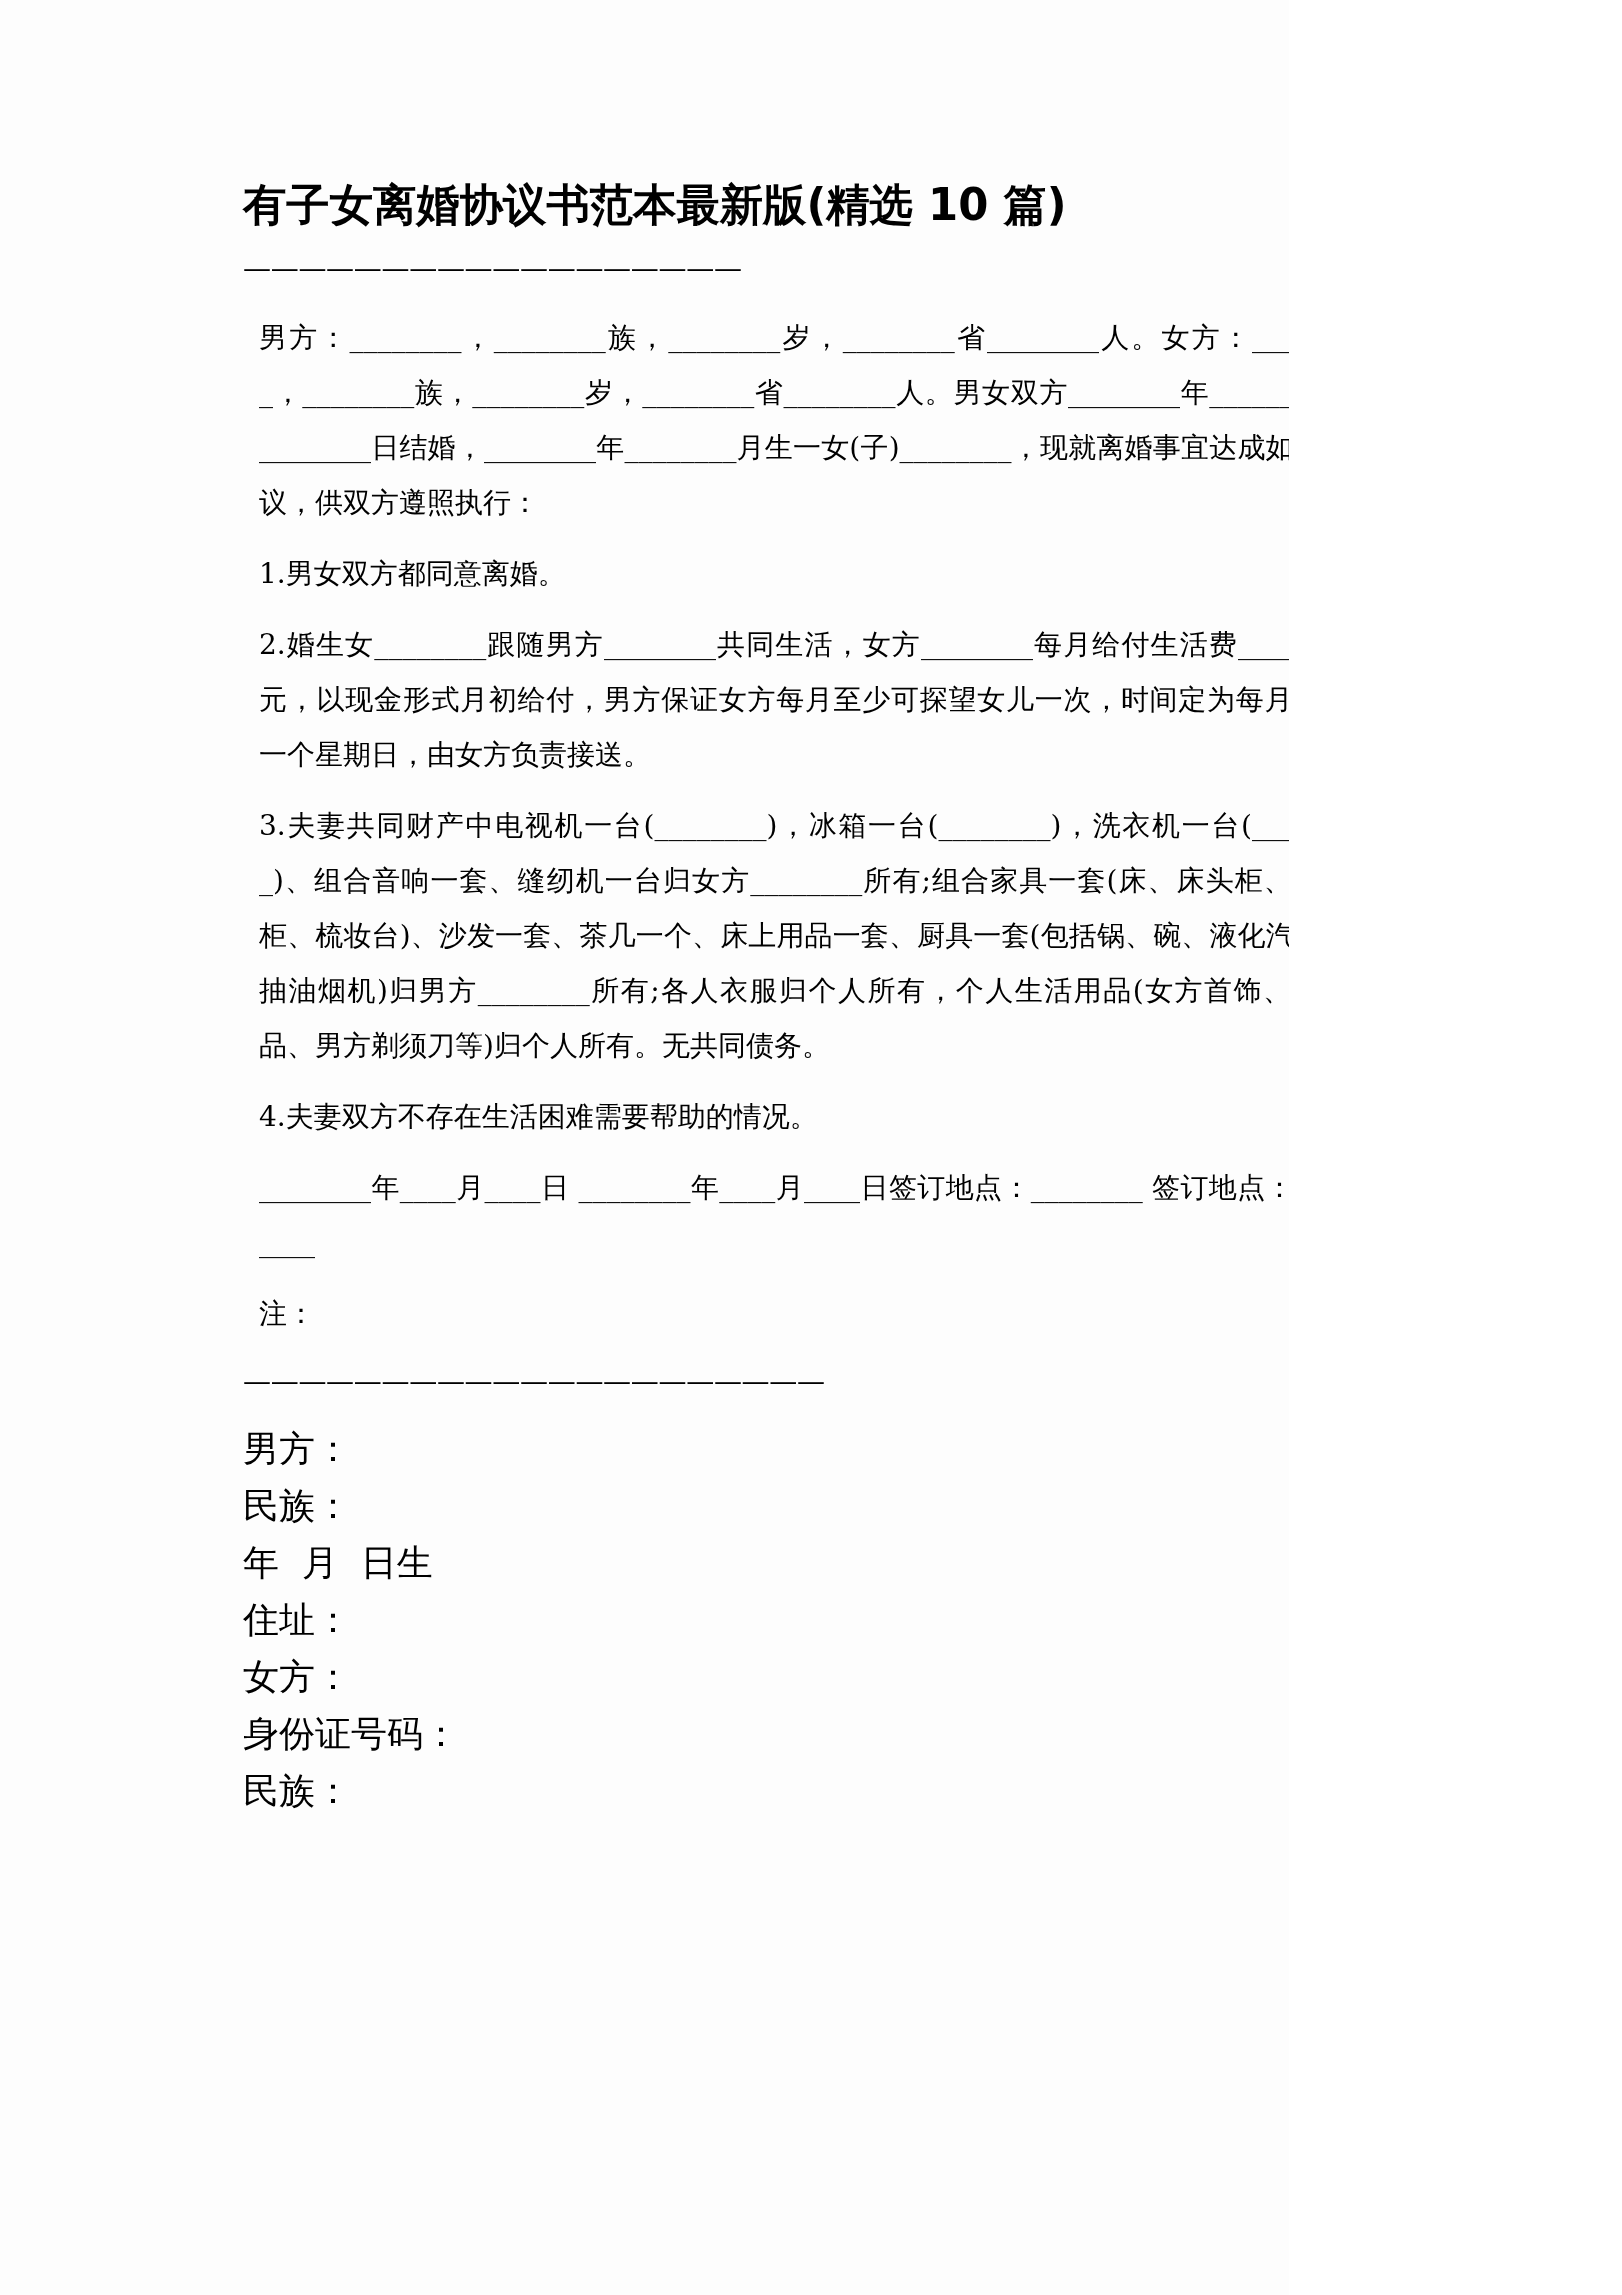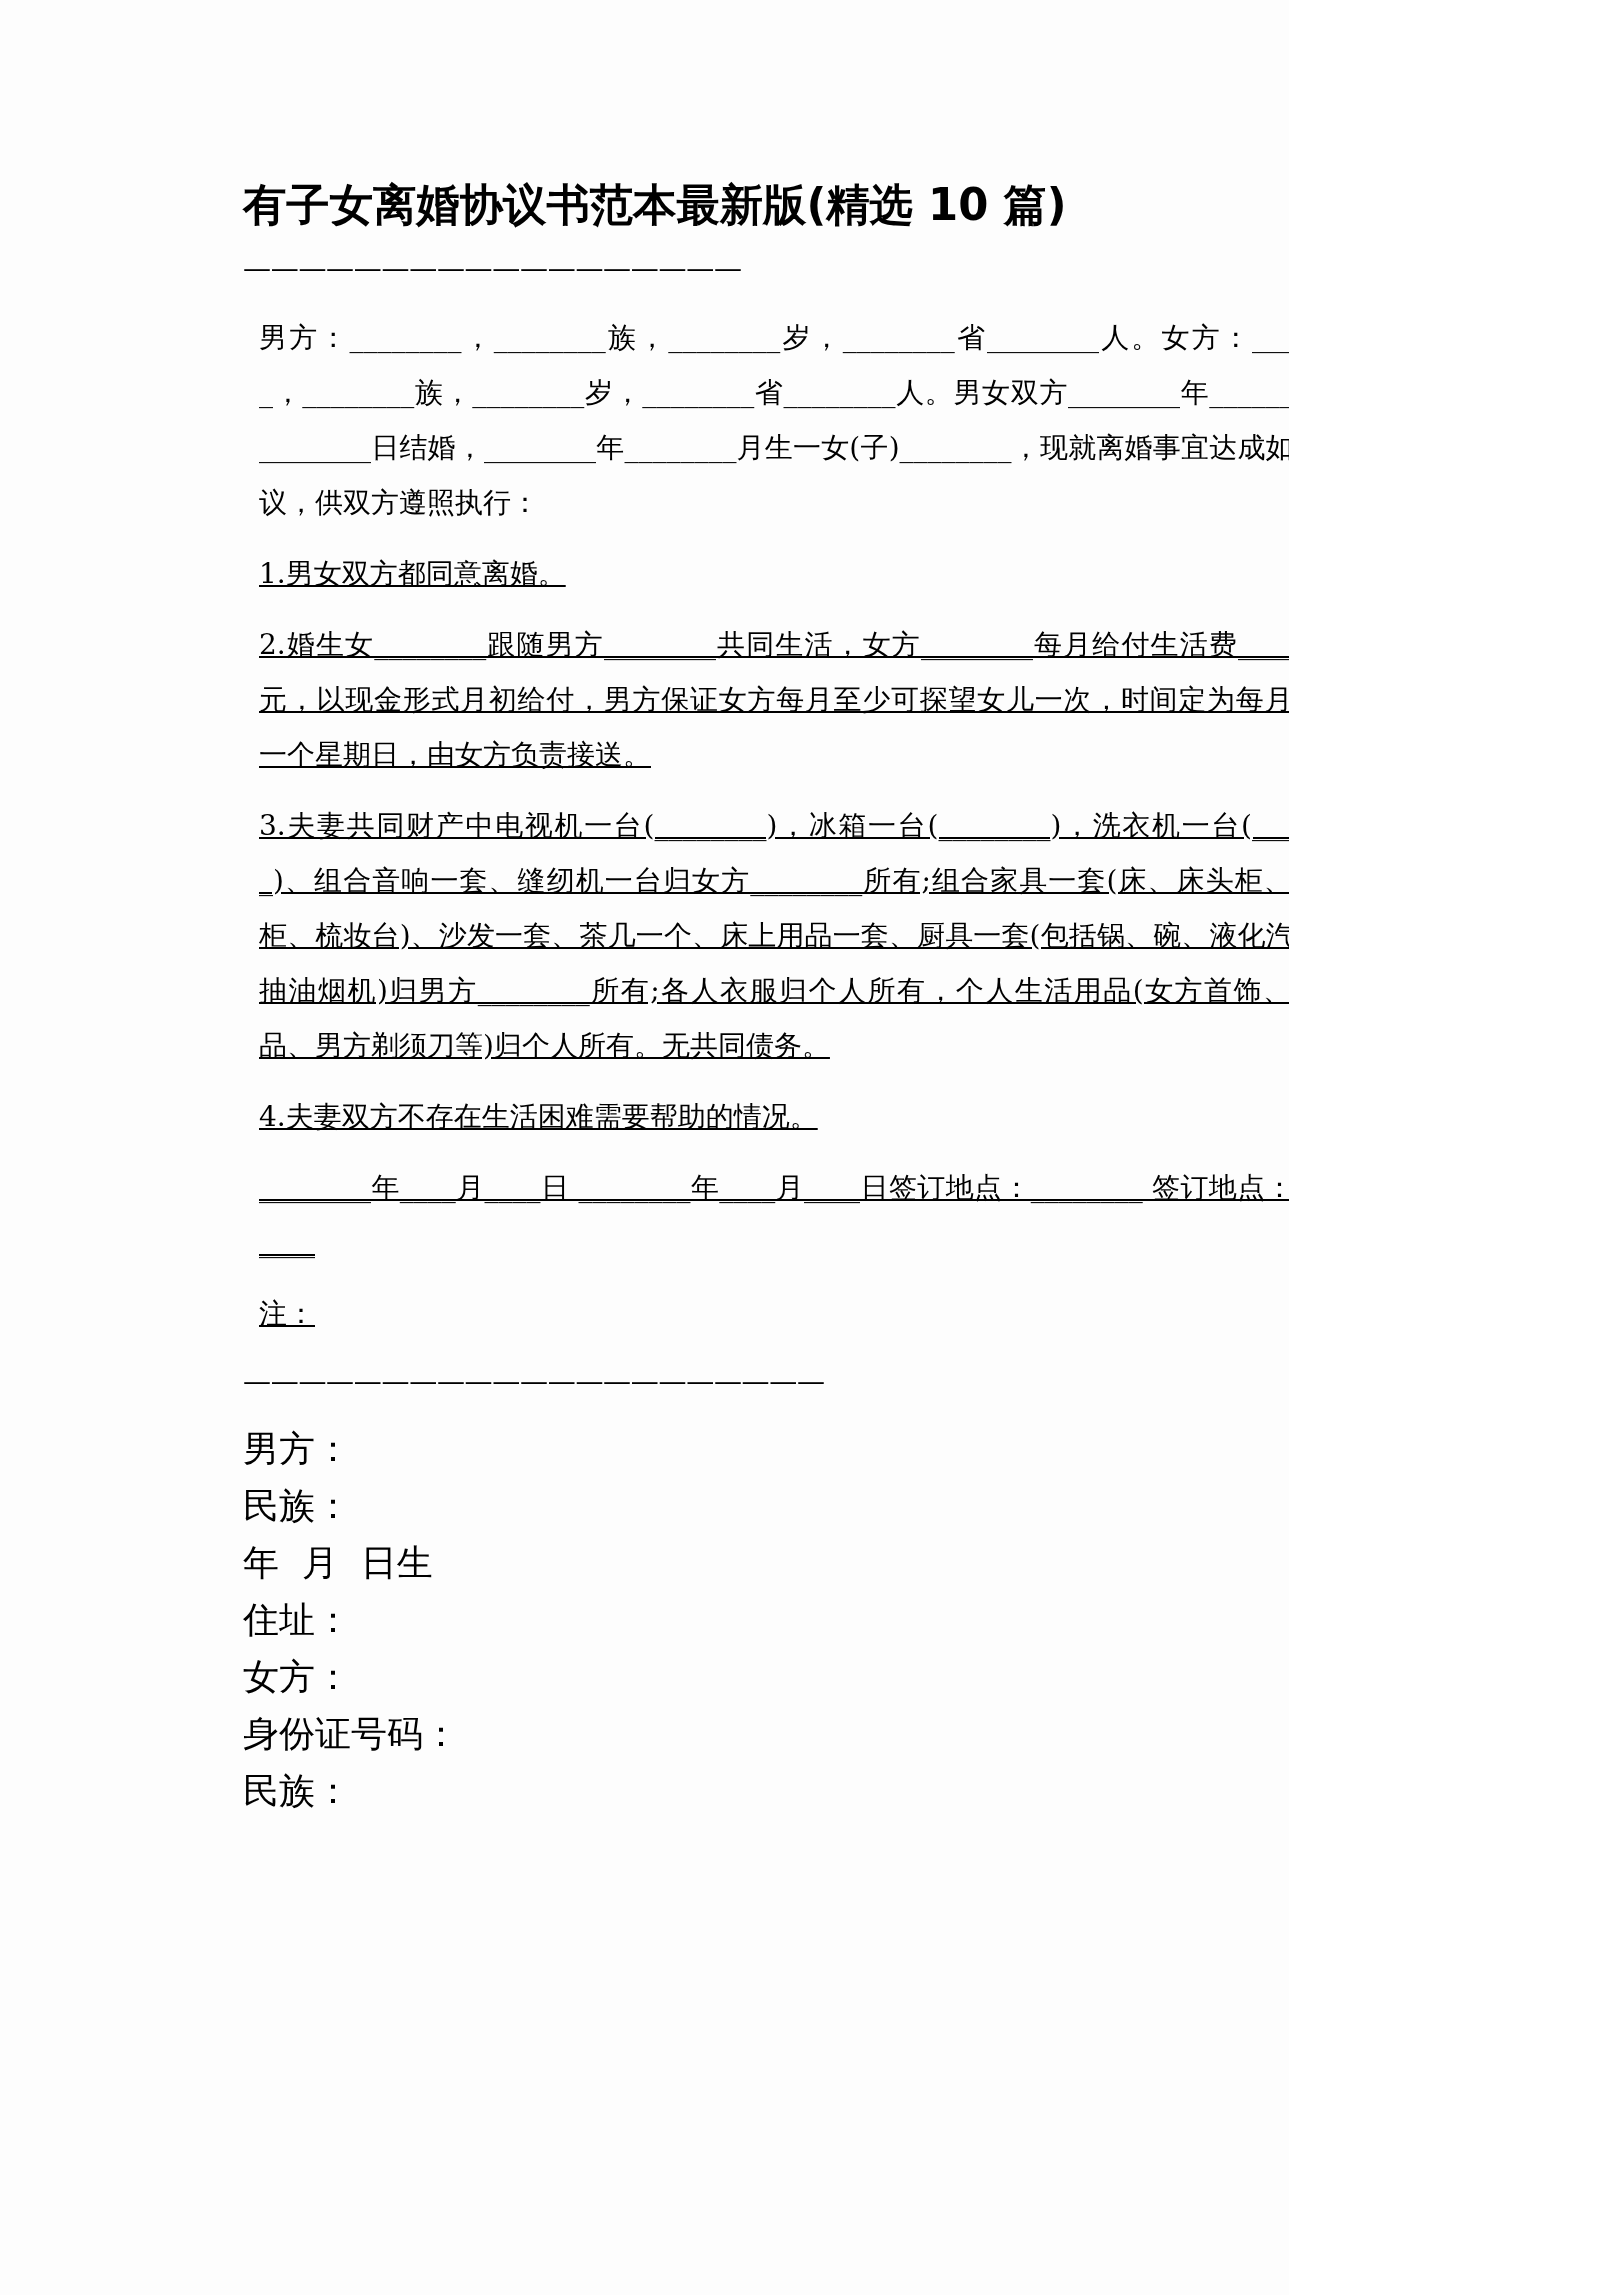--- a/index.html
+++ b/index.html
@@ -53,21 +53,21 @@
   
   .para {
     font-size: 28px;
     line-height: 55px;
     text-align: justify;
     text-justify: inter-ideograph;
     margin: 16px;
     word-break: break-all;
     letter-spacing: 0px;
   }
-  .para + .para { margin-top: 0px; text-decoration: underline; }
+  .para + .para { margin-top: 0px; }
 
   
   .field-line {
     font-size: 36px;
     line-height: 57px;
     margin: 0;
     white-space: pre;
   }
 </style>
 </head>

